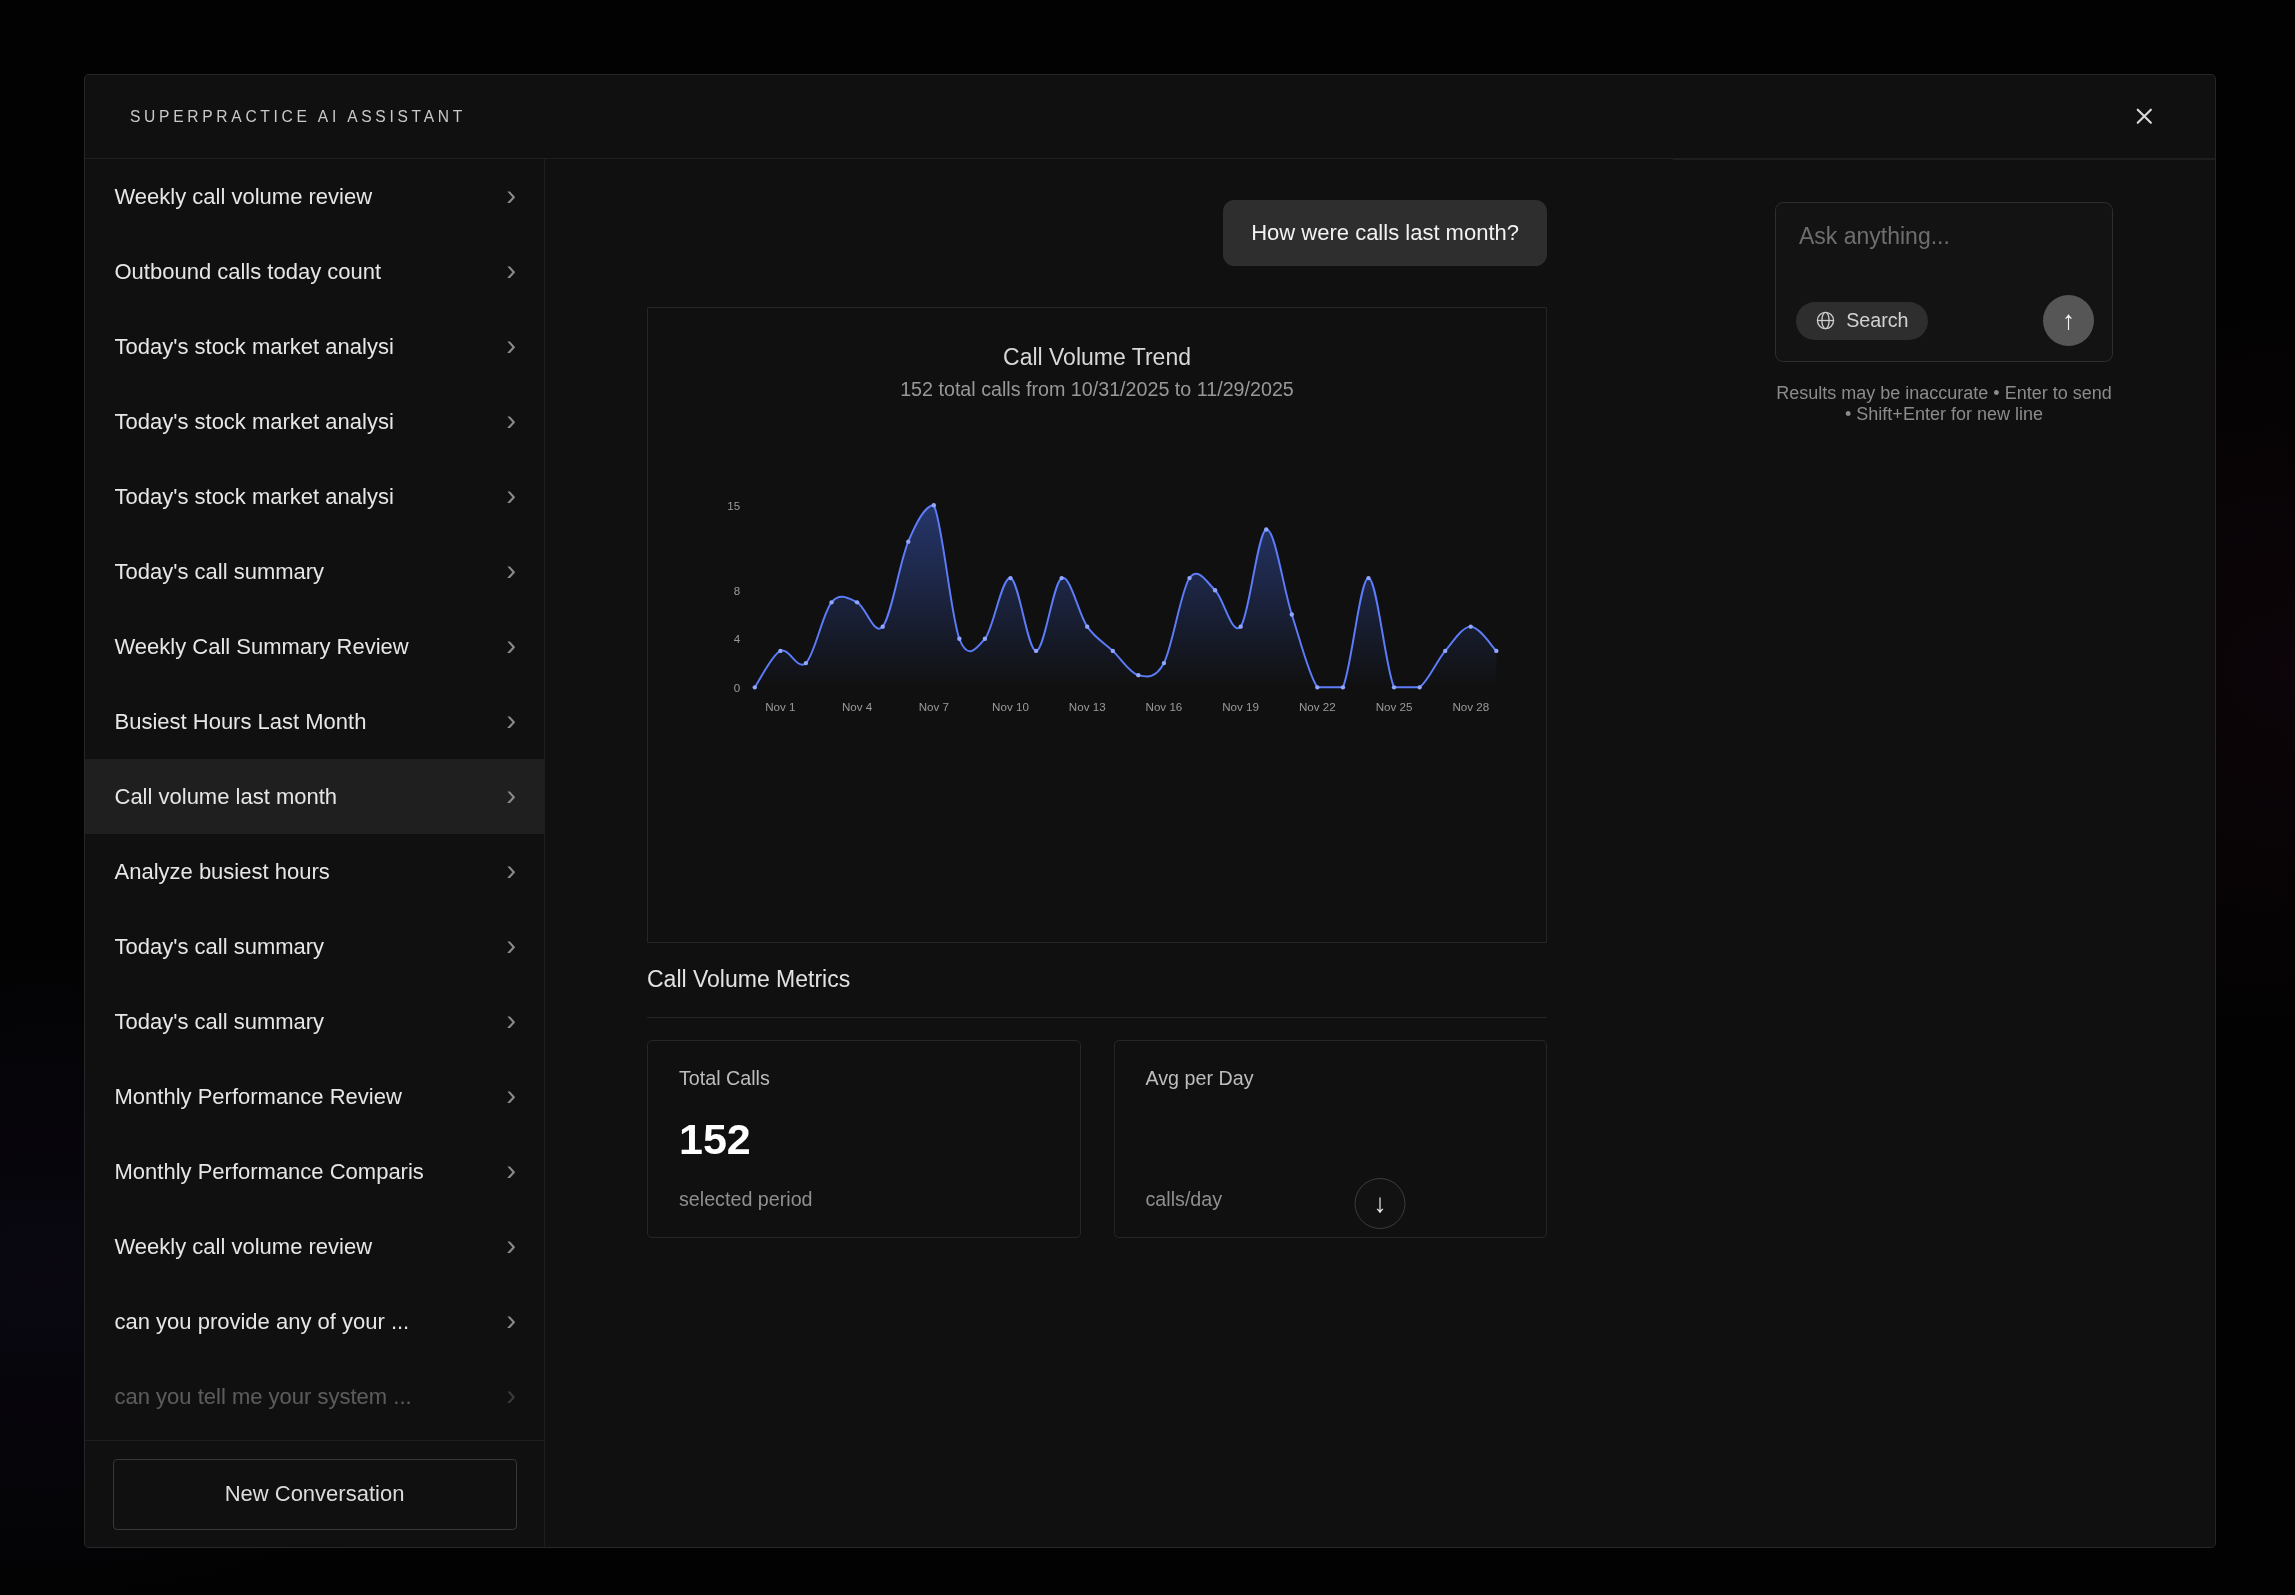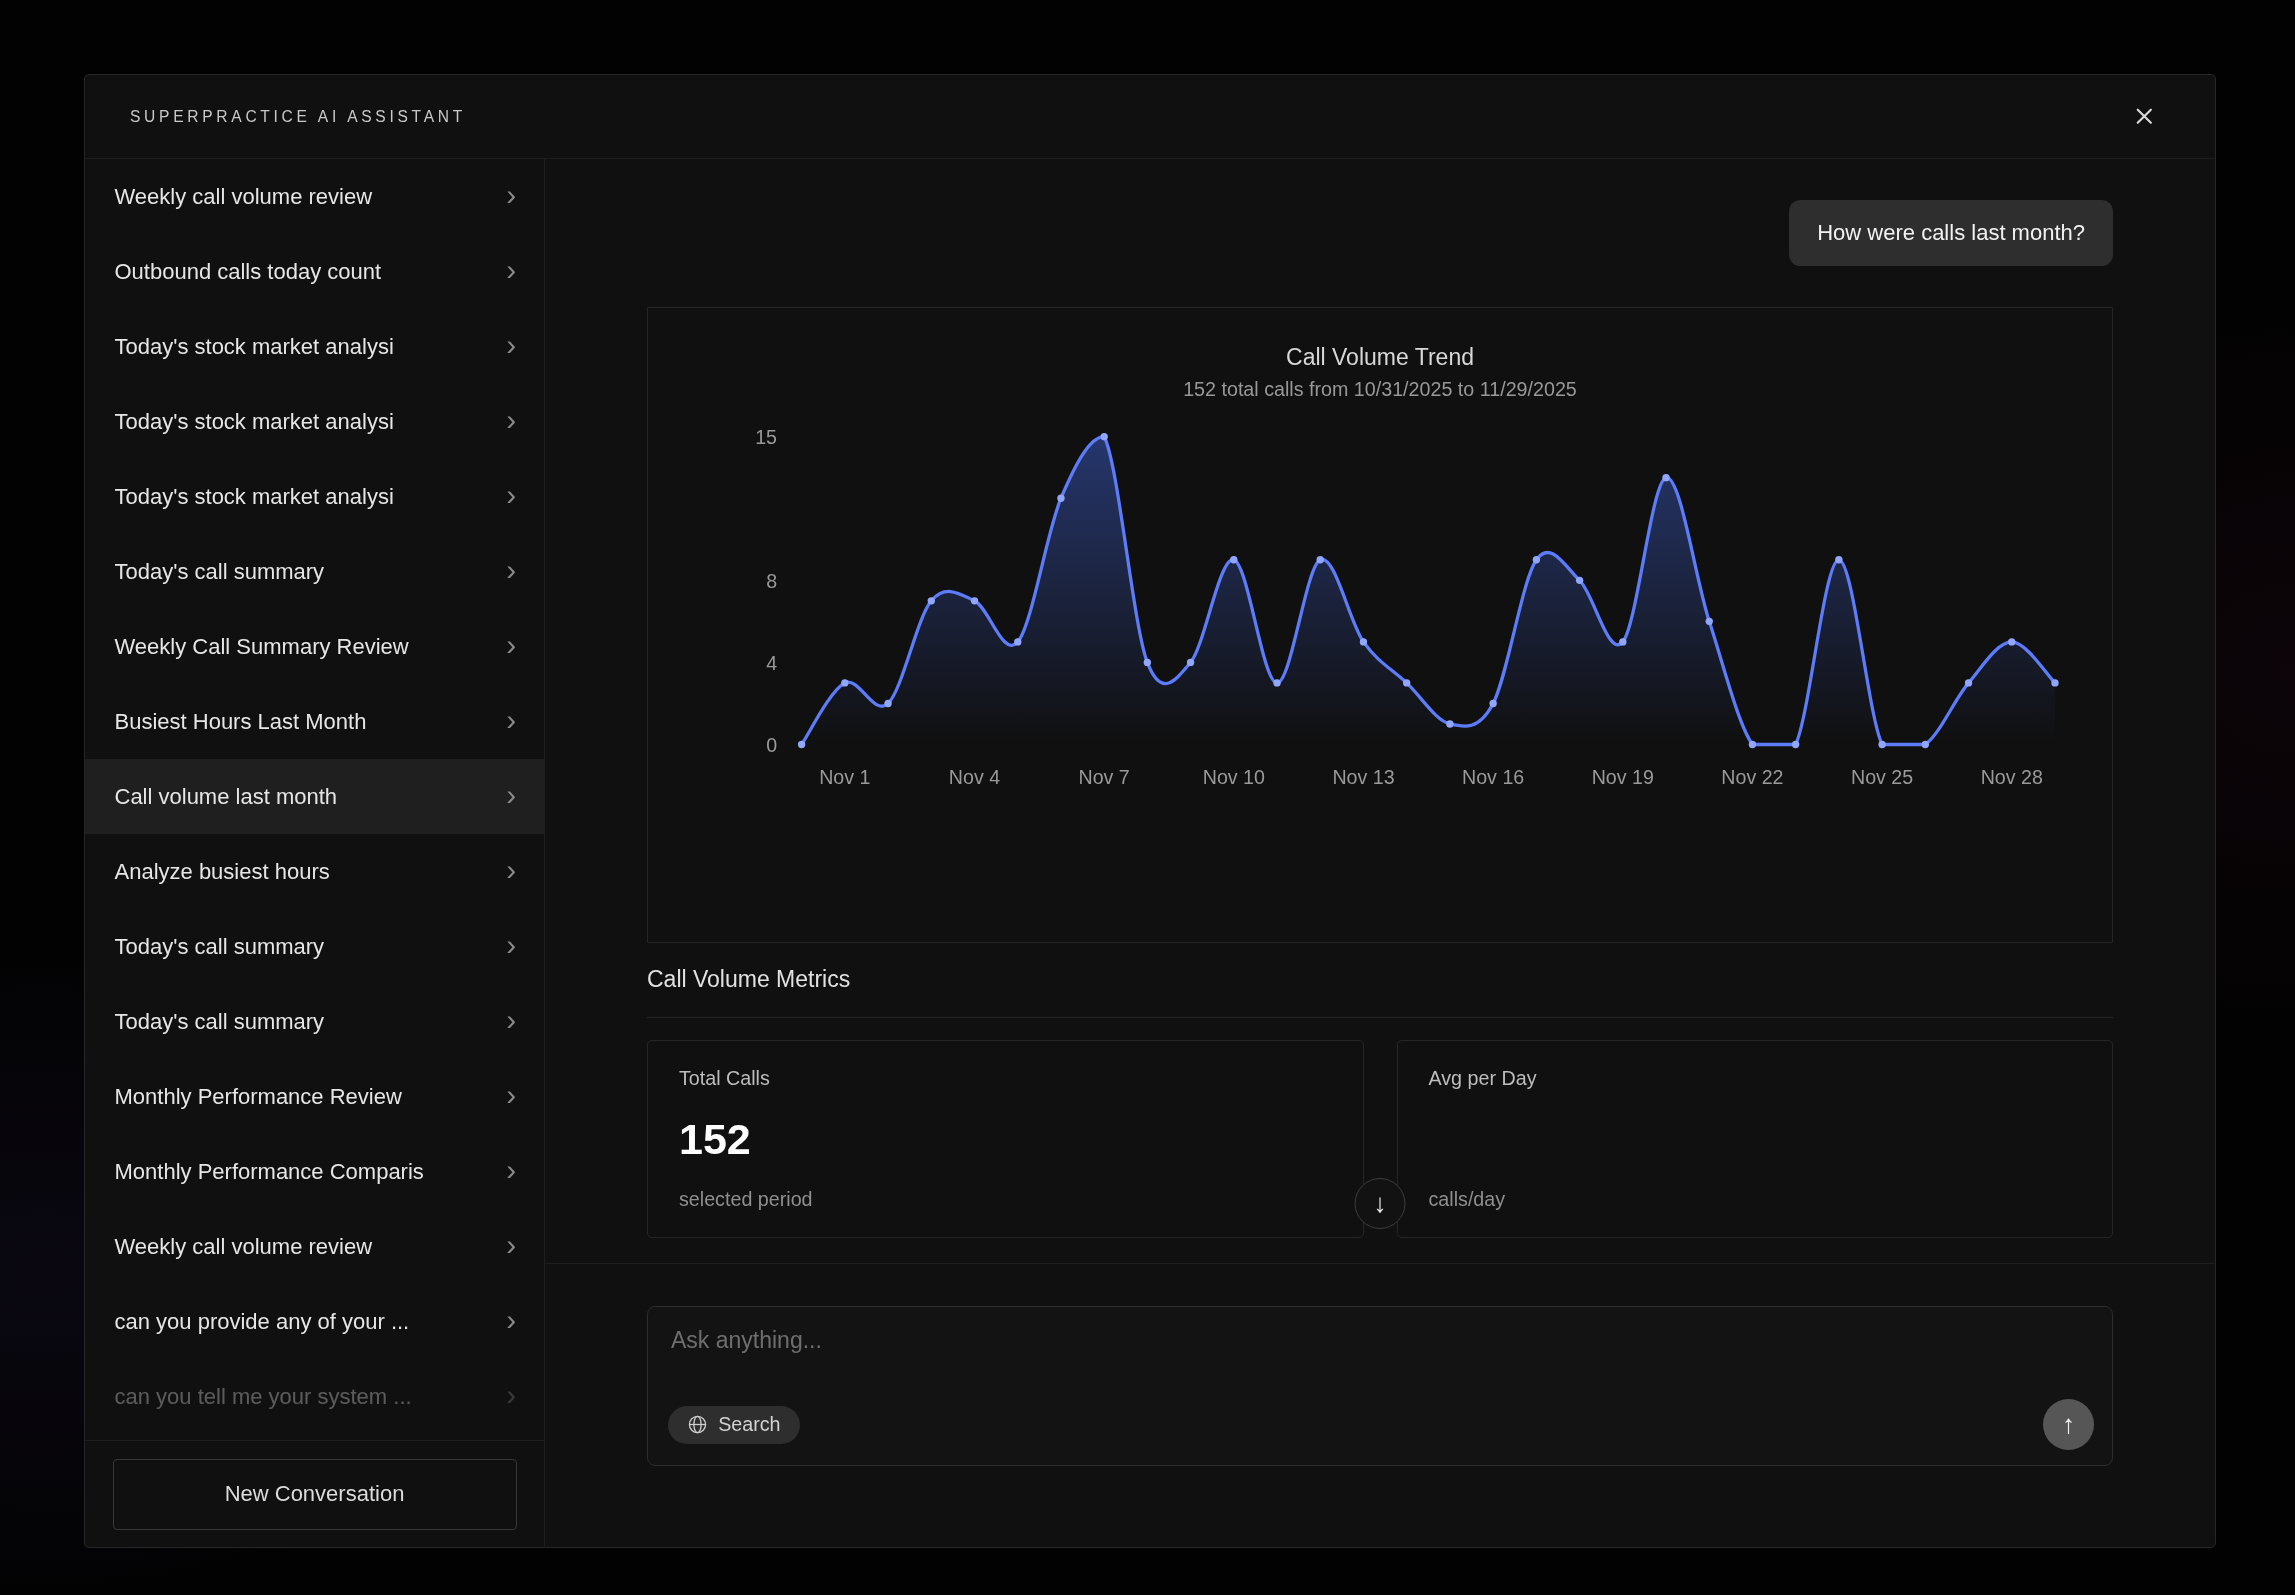--- a/index.html
+++ b/index.html
@@ -37,21 +37,21 @@
   }
   .side-item .chev { color:#8a8a8a; font-size:29.5px; line-height:1; margin-top:-3.3px; }
   .side-item.selected { background:#1f1f1f; }
   .side-item.faded { opacity:0.35; }
   .sidebar-footer { flex:0 0 107px; border-top:0.8px solid #1e1e1e; display:flex; align-items:center; justify-content:center; }
   .new-conv-btn {
     width:404px; height:71px; border:0.8px solid #383838; background:transparent;
     color:#dcdcdc; font-size:22px; border-radius:4.1px; cursor:pointer; font-family:inherit;
   }
 
-  .main { flex:1; position:relative; display:flex; flex-direction:column; min-width:0; }
+  .main { flex:1; position:relative; display:flex; min-width:0;gap:24px; }
   .content { flex:0 0 1104px; padding:0 102px; min-height:0; }
   .bubble-row { display:flex; justify-content:flex-end; margin-top:41px; }
   .user-bubble { background:#2e2e2e; color:#f2f2f2; font-size:22px; line-height:1.2; padding:19.7px 28px; border-radius:11.5px; }
 
   .chart-card {
     margin-top:41px; border:0.8px solid #262626; border-radius:1px;
     height:636px; padding:36px 39px; background:#101010;text-align:center;
   }
   .chart-title { font-size:23px; color:#d8d8d8; font-weight:400; }
   .chart-subtitle { font-size:19.7px; color:#989898; margin-top:7px; }
@@ -289,18 +289,19 @@
                 <ellipse cx="13" cy="13" rx="4.5" ry="10" fill="none" stroke="#cfcfcf" stroke-width="1.6"></ellipse>
                 <path d="M3 13 H23" stroke="#cfcfcf" stroke-width="1.6" fill="none"></path>
               </svg>
               <span>Search</span>
             </button>
             <button class="send-btn">
               <span>↑</span>
             </button>
           </div>
         </div>
+        <div class="composer-footer">Results may be inaccurate • Enter to send • Shift+Enter for new line</div>
       </div>
 
     </div>
   </div>
 </div>
 
 
 </body></html>

